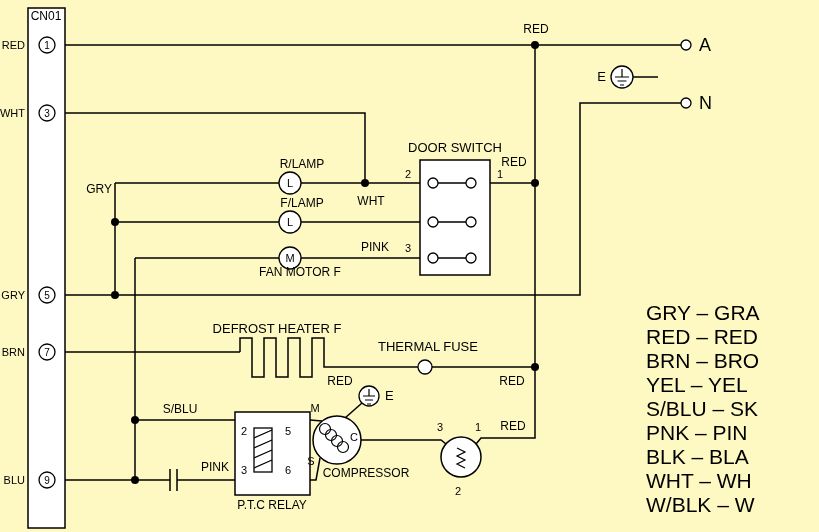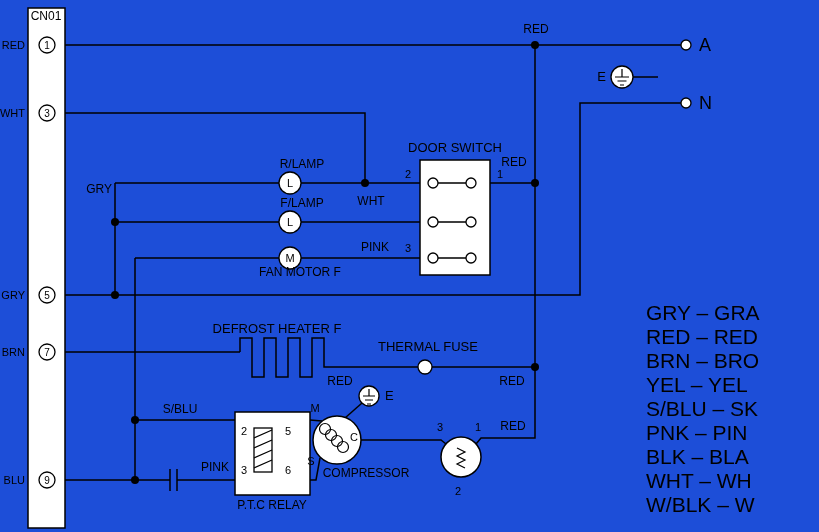--- a/index.html
+++ b/index.html
@@ -1,16 +1,16 @@
 <!DOCTYPE html>
 <html><head>
 <meta charset="utf-8">
 <style>
   html,body{margin:0;padding:0;background:#fff;}
-  .stage{width:819px;height:532px;position:relative;overflow:hidden;background:#1d4ed8;}
+  .stage{width:819px;height:532px;position:relative;overflow:hidden;background:#fef9c3;}
   svg{display:block;}
   .w{fill:none;stroke:#000;stroke-width:1.5;}
   .thin{fill:none;stroke:#000;stroke-width:1.2;}
   .box{fill:#fff;stroke:#000;stroke-width:1.5;}
   .term{fill:#fff;stroke:#000;stroke-width:1.3;}
   .dot{fill:#000;stroke:none;}
   text{font-family:"Liberation Sans","DejaVu Sans",sans-serif;fill:#000;}
   .t10{font-size:10px;}
   .t11{font-size:11px;}
   .t12{font-size:12px;}

